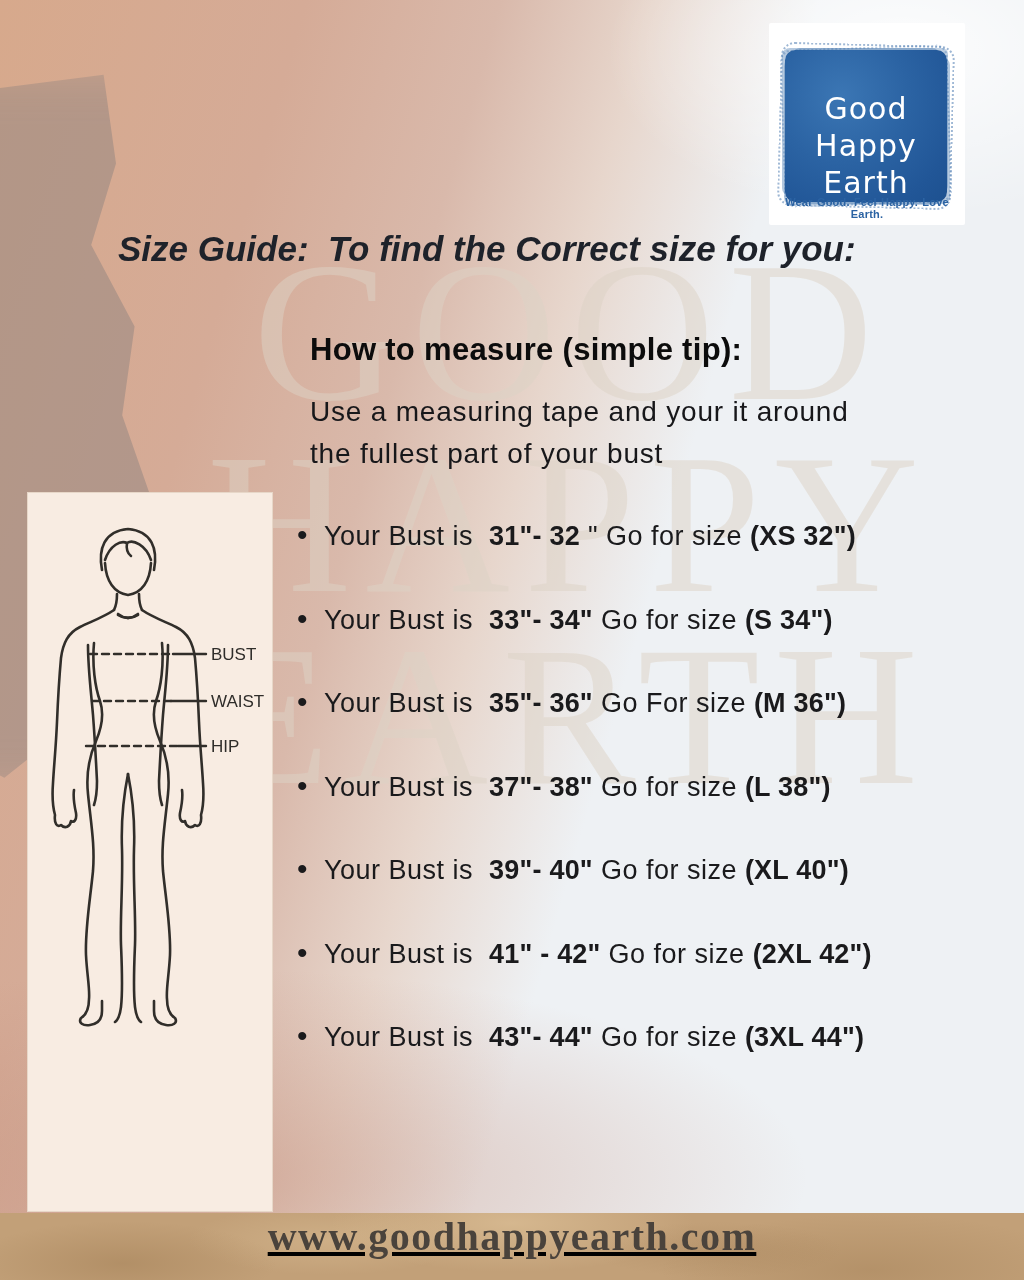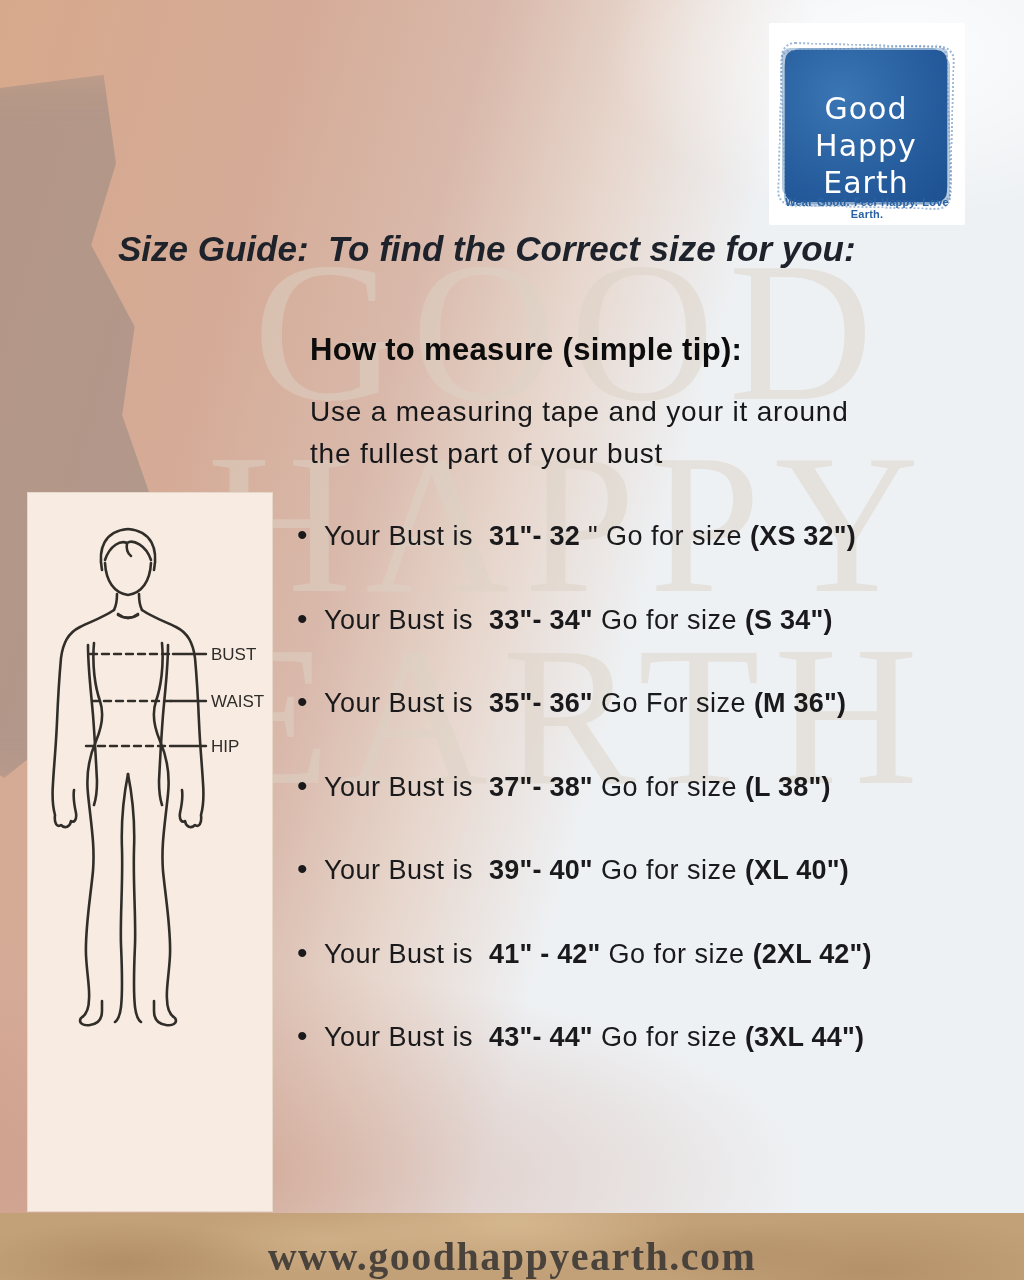--- a/index.html
+++ b/index.html
@@ -112,21 +112,21 @@
   
   .footer{
     position:absolute;left:0;top:1213px;width:1024px;height:67px;z-index:3;
     background-color:#c2a078;
     background-image:
       radial-gradient(ellipse 220px 60px at 12% 75%, rgba(148,112,70,0.35), transparent 70%),
       radial-gradient(ellipse 260px 70px at 50% 15%, rgba(232,206,165,0.50), transparent 70%),
       radial-gradient(ellipse 300px 80px at 85% 85%, rgba(148,112,70,0.30), transparent 70%),
       radial-gradient(ellipse 200px 50px at 32% 40%, rgba(224,197,156,0.40), transparent 70%),
       radial-gradient(ellipse 180px 40px at 70% 55%, rgba(150,115,75,0.22), transparent 70%);
-    display:flex;align-items:flex-end;justify-content:center;
+    display:flex;align-items:flex-start;justify-content:center;text-decoration:underline;
   }
   .footer-url{
     font-family:"Liberation Serif", serif;
     font-size:40px;font-weight:bold;color:#4a433c;letter-spacing:1.5px;
   }
 </style>
 </head>
 <body>
 
 <div class="page">

